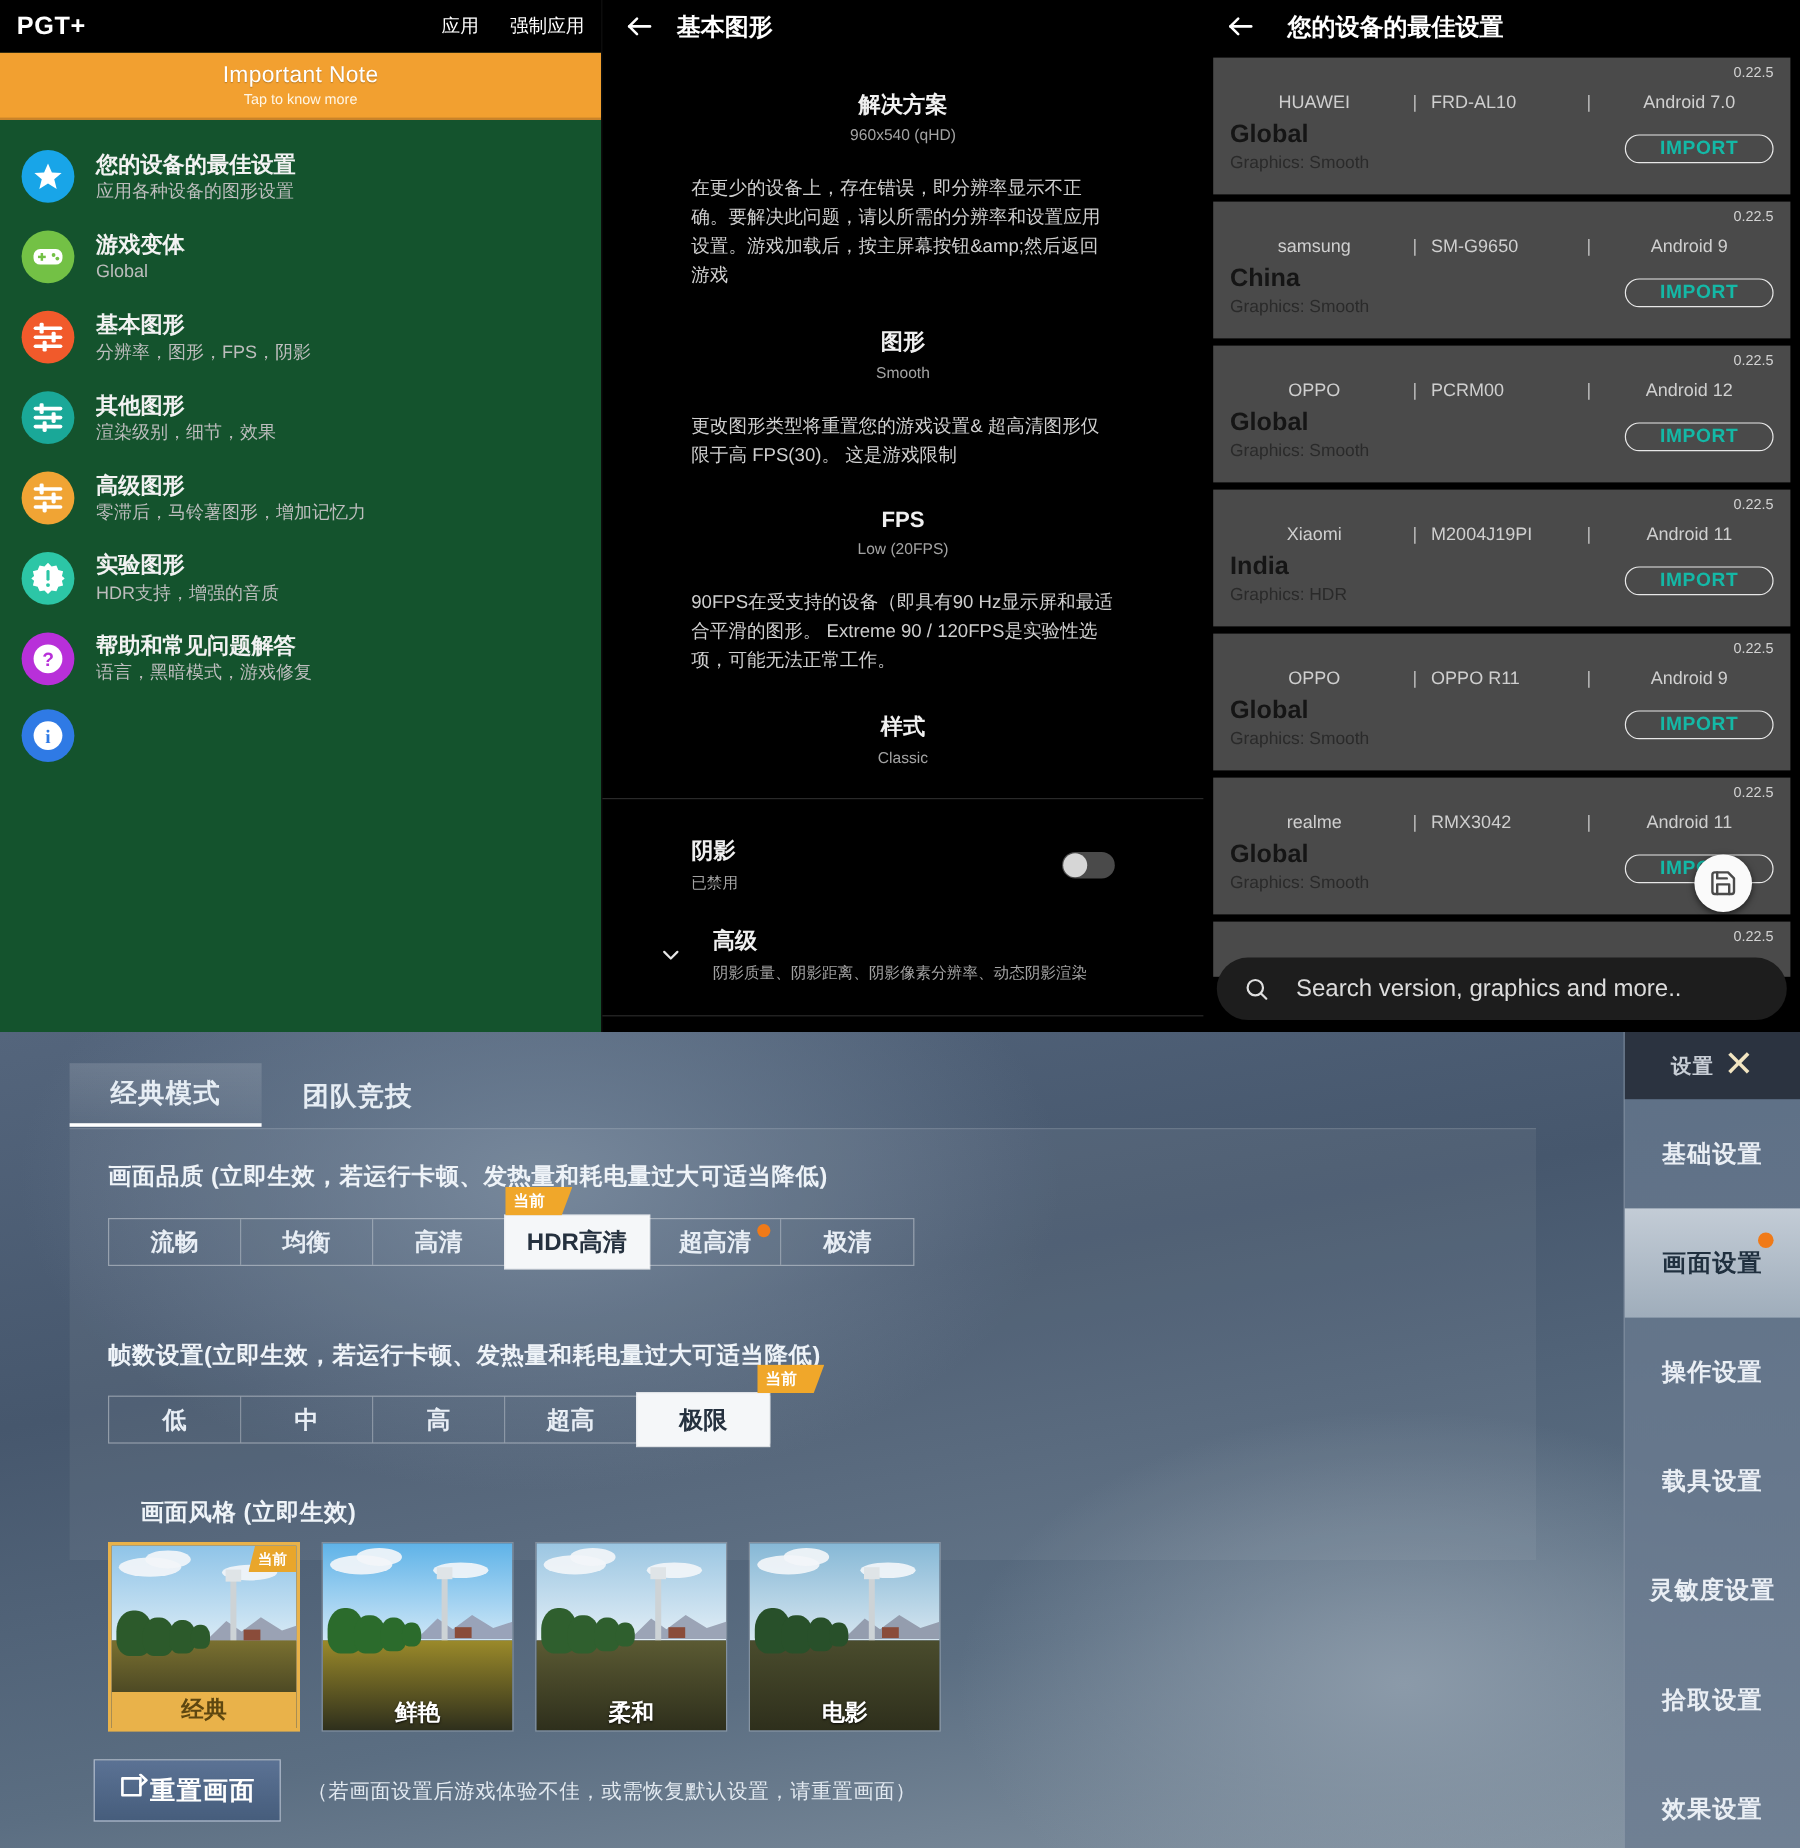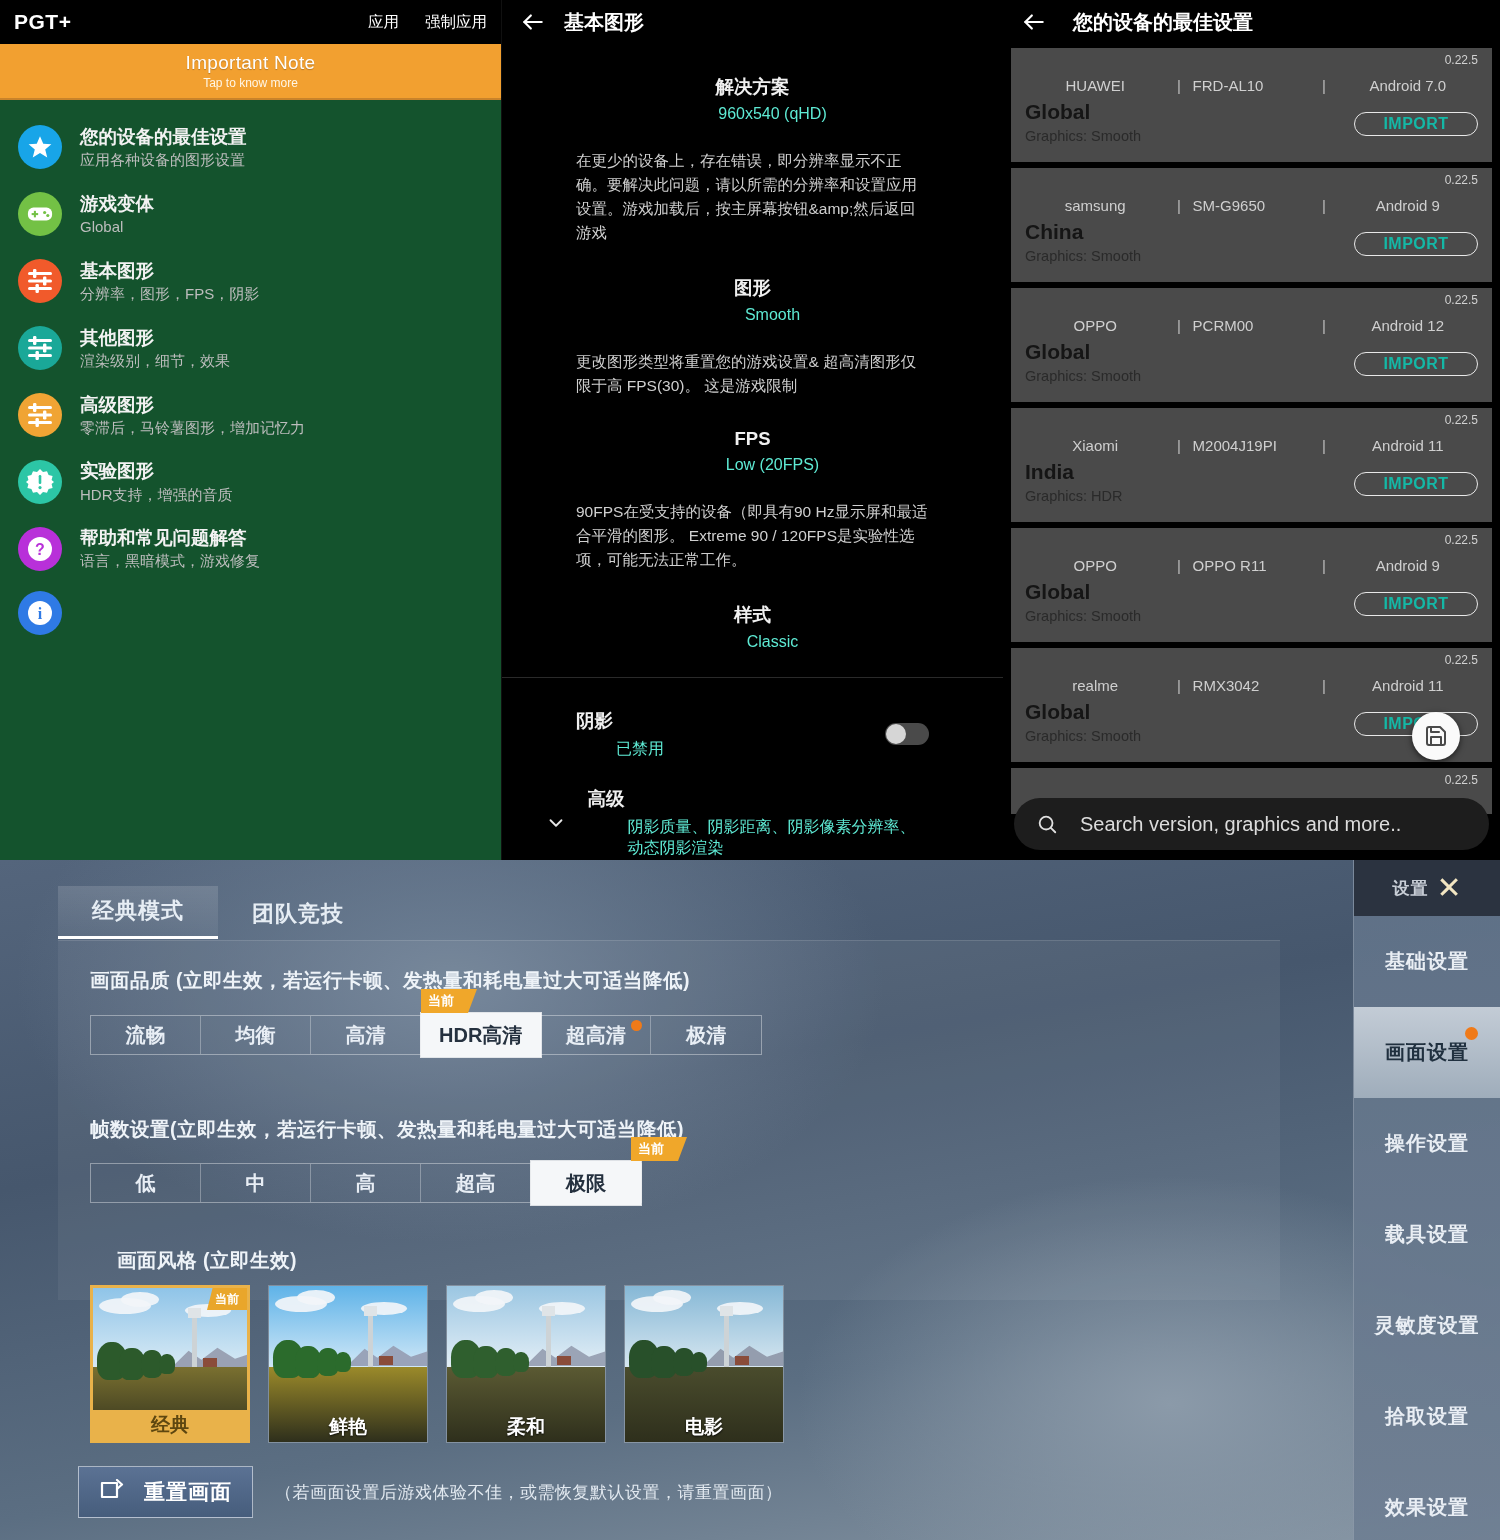--- a/index.html
+++ b/index.html
@@ -40,21 +40,21 @@
   .msub { color: #bdbdbd; font-size: 15px; margin-top: 3px; line-height: 1.25; }
 
   
   .panelB { width: 502px; height: 860px; background: #000; position: relative; border-left: 1px solid #101010; }
   .appbarB { height: 44px; display: flex; align-items: center; padding: 0 14px; }
   .backarrow { width: 34px; height: 34px; display: flex; align-items: center; justify-content: center; color: #fff; }
   .appbarB .title { color: #fff; font-size: 20px; font-weight: bold; margin-left: 14px; }
   .sect { padding: 0 74px 0 74px; }
   .sgroup { margin-top: 30px; text-align: center; }
   .slabel { color: #f0f0f0; font-size: 18.5px; font-weight: bold; }
-  .svalue { color: #5eead4; font-size: 16px; margin-top: 6px; margin-left: 40px; }
+  .svalue { color: #a3a3a3; font-size: 13px; margin-top: 6px; }
   .sdesc { color: #cfcfcf; font-size: 15.5px; line-height: 1.55; margin-top: 26px; }
   .hr { height: 1px; background: #2a2a2a; margin: 26px 0 0 0; }
   .rowtoggle { display: flex; align-items: center; padding: 0 74px; margin-top: 30px; }
   .rowtoggle .tl { flex: 1; text-decoration: underline; }
   .toggle { width: 44px; height: 22px; background: #4a4a4a; border-radius: 12px; position: relative; }
   .toggle .knob { position: absolute; left: 1px; top: 1px; width: 20px; height: 20px; border-radius: 50%; background: #d6d6d6; }
   .rowexp { display: flex; align-items: center; padding: 0 74px 0 40px; margin-top: 26px; }
   .chev { width: 34px; color: #e6e6e6; display: flex; align-items: center; justify-content: center; }
   .rowexp .ex { margin-left: 0; }
 
@@ -142,21 +142,21 @@
     color: #fff; font-size: 19px; font-weight: bold; text-shadow: 0 1px 2px rgba(0,0,0,.85);
   }
   .styletile.sel .slabelbar { background: #e9b24a; color: #5e4710; text-shadow: none; }
   .stag {
     position: absolute; right: 0; top: 0; height: 22px; padding: 0 8px; background: #e9a62b;
     color: #fff; font-size: 12px; font-weight: bold; display: flex; align-items: center;
     clip-path: polygon(14% 0, 100% 0, 100% 100%, 0 100%);
   }
   .resetrow { position: absolute; left: 78px; bottom: 22px; display: flex; align-items: center; }
   .resetbtn {
-    display: flex; align-items: center; gap: 19px; padding: 11px 20px;
+    display: flex; align-items: center; gap: 0; padding: 11px 20px;
     background: linear-gradient(180deg, #5c7characters, #4e6480);
     background: linear-gradient(180deg, #5d7false, #4a6180);
     background: linear-gradient(180deg, #5b7294 0%, #465d7c 100%);
     border: 1px solid rgba(255,255,255,.55);
     color: #fff; font-size: 21px; font-weight: bold; letter-spacing: 1px;
   }
   .resethint { color: #e2e9f0; font-size: 17px; margin-left: 22px; letter-spacing: .5px; }
 
   .gsidebar {
     position: absolute; right: 0; top: 0; width: 147px; height: 680px;

